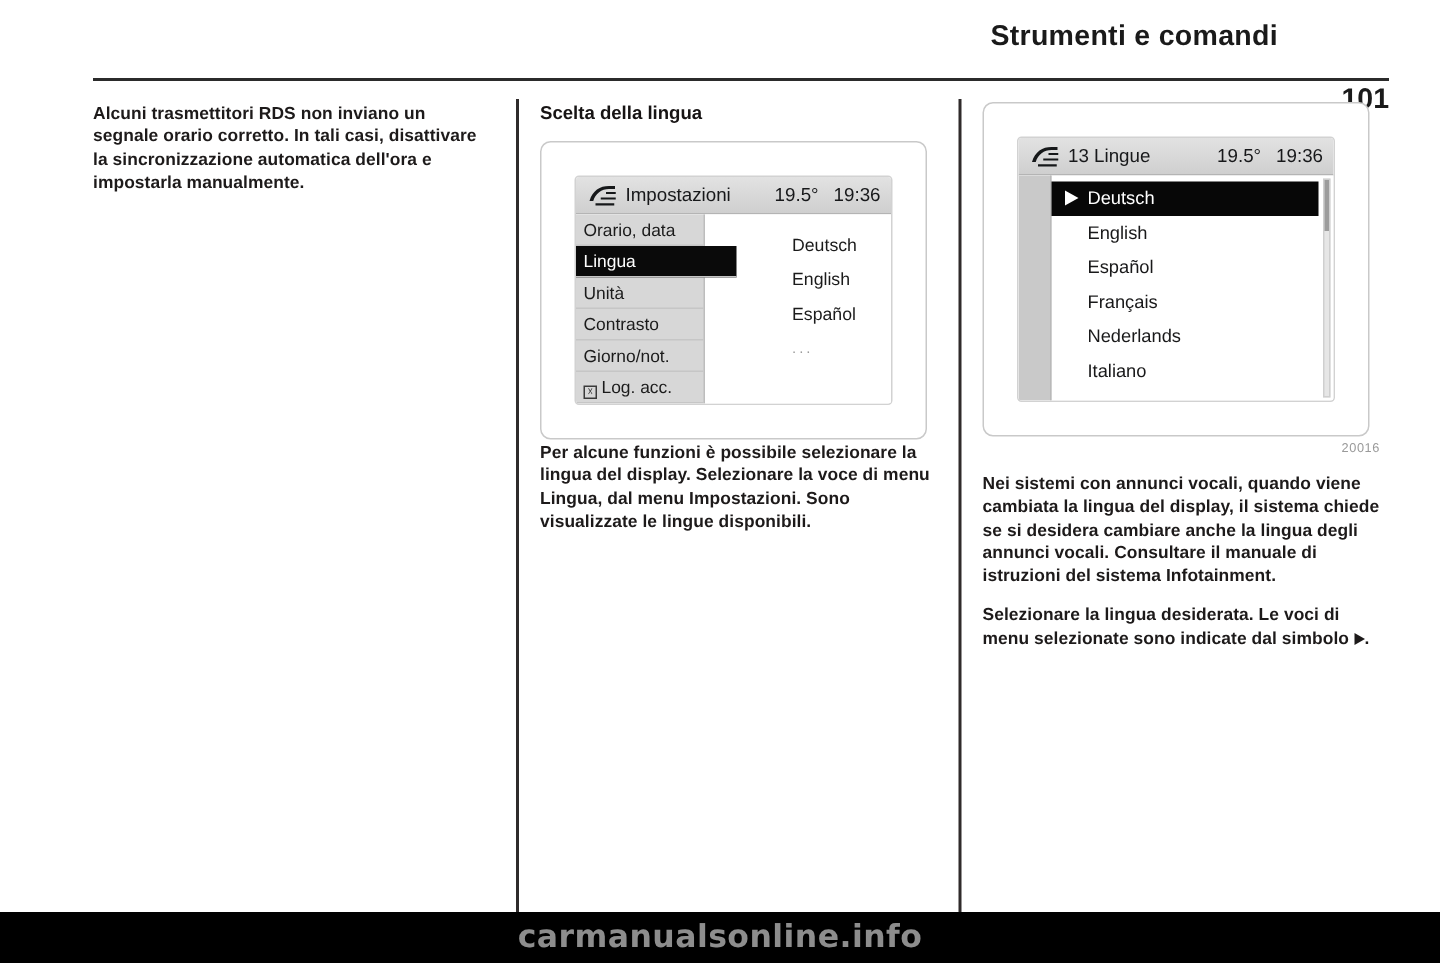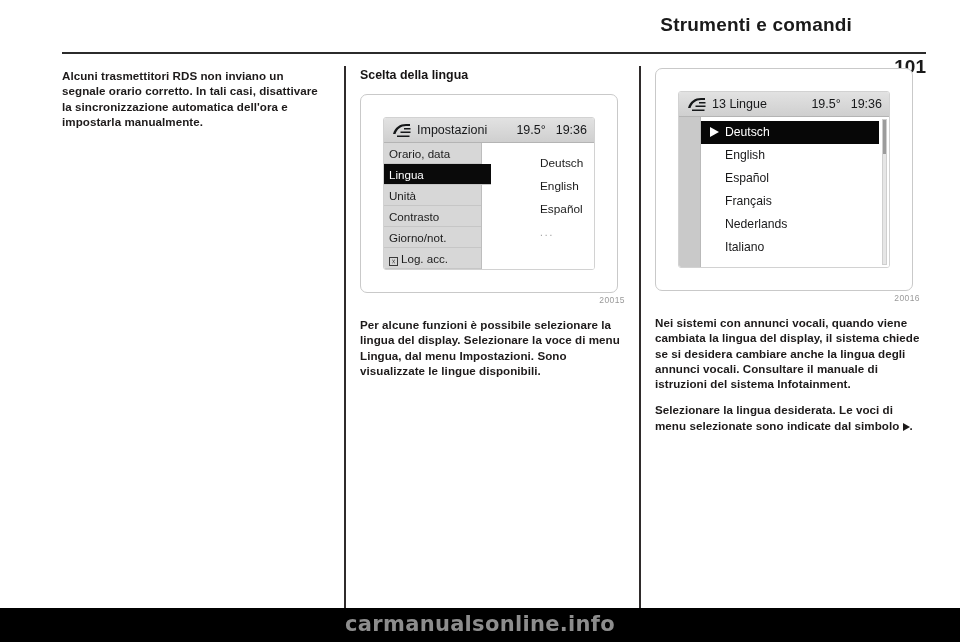--- a/index.html
+++ b/index.html
@@ -96,21 +96,21 @@
   }
   .scr-topbar .ic { width: 20px; height: 16px; margin-right: 6px; flex: none; }
   .scr-topbar .ttl { font-size: 12.5px; }
   .scr-topbar .spacer { flex: 1 1 auto; }
   .scr-topbar .temp { margin-right: 10px; font-size: 12.5px; }
   .scr-topbar .clock { font-size: 12.5px; }
 
   
   .scr-body { display: flex; height: 126px; background: #fff; }
   .menu-col {
-    width: 98px; flex: none;
+    width: 86px; flex: none;
     background: #d7d7d7;
     border-right: 1px solid #bdbdbd;
   }
   .menu-item {
     height: 21px; line-height: 21px;
     padding-left: 5px;
     font-size: 11.6px;
     color: #1b1b1b;
     border-bottom: 1px solid #c6c6c6;
     white-space: nowrap;
@@ -223,21 +223,20 @@
           </div>
           <div class="opt-col">
             <div class="opt">Deutsch</div>
             <div class="opt">English</div>
             <div class="opt">Español</div>
             <div class="opt dots">...</div>
           </div>
         </div>
       </div>
     </div>
-    <div class="fig-cap">20015</div>
 
     <p class="body-p">Per alcune funzioni è possibile selezionare la lingua del display. Selezionare la voce di menu Lingua, dal menu Impostazioni. Sono visualizzate le lingue disponibili.</p>
   </div>
 
   <div class="col" id="col3">
 
     <div class="screen">
       <div class="screen-inner">
         <div class="scr-topbar">
           <span class="ic">

